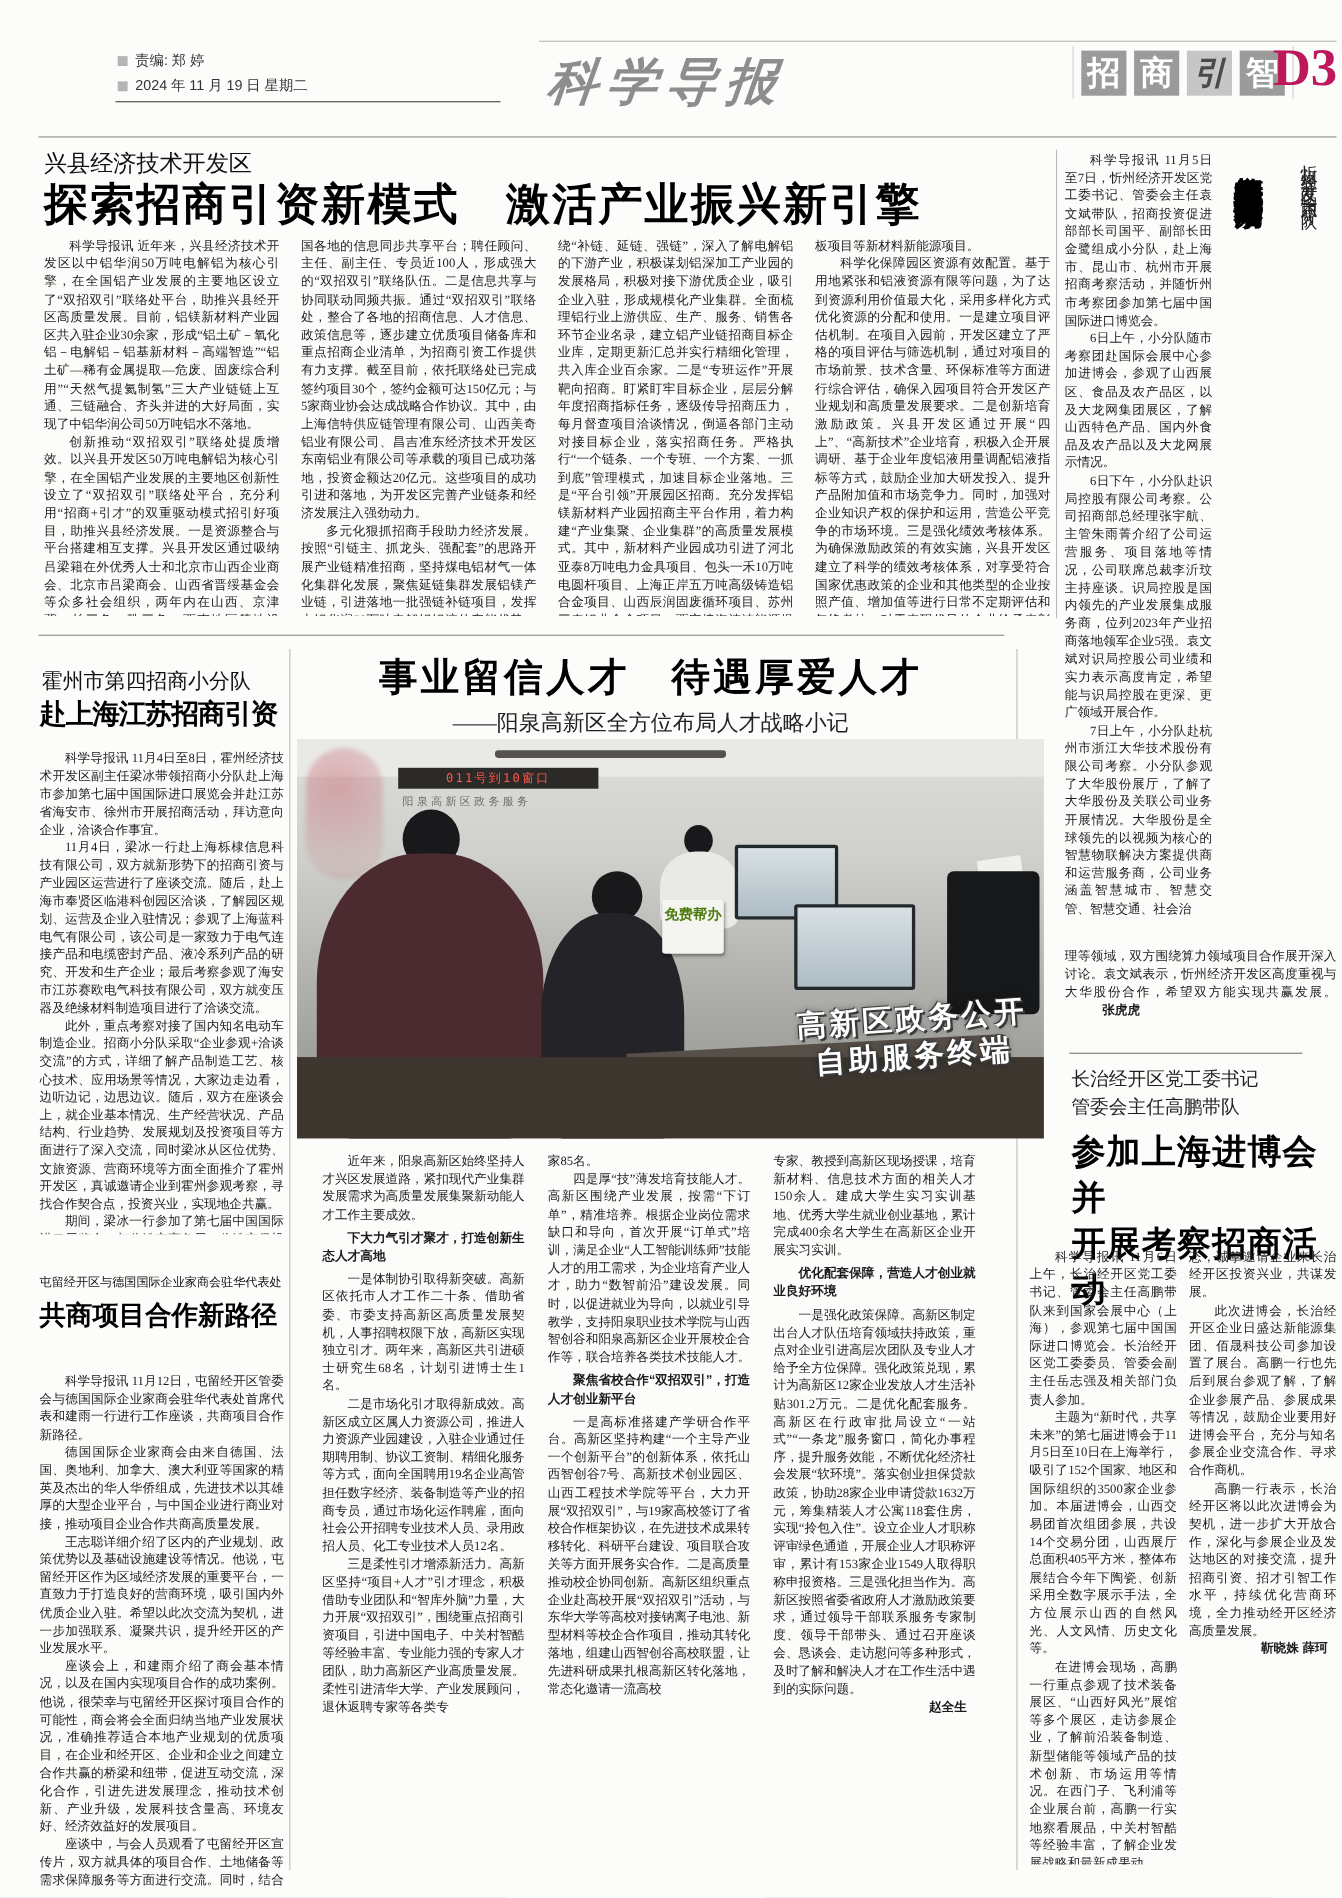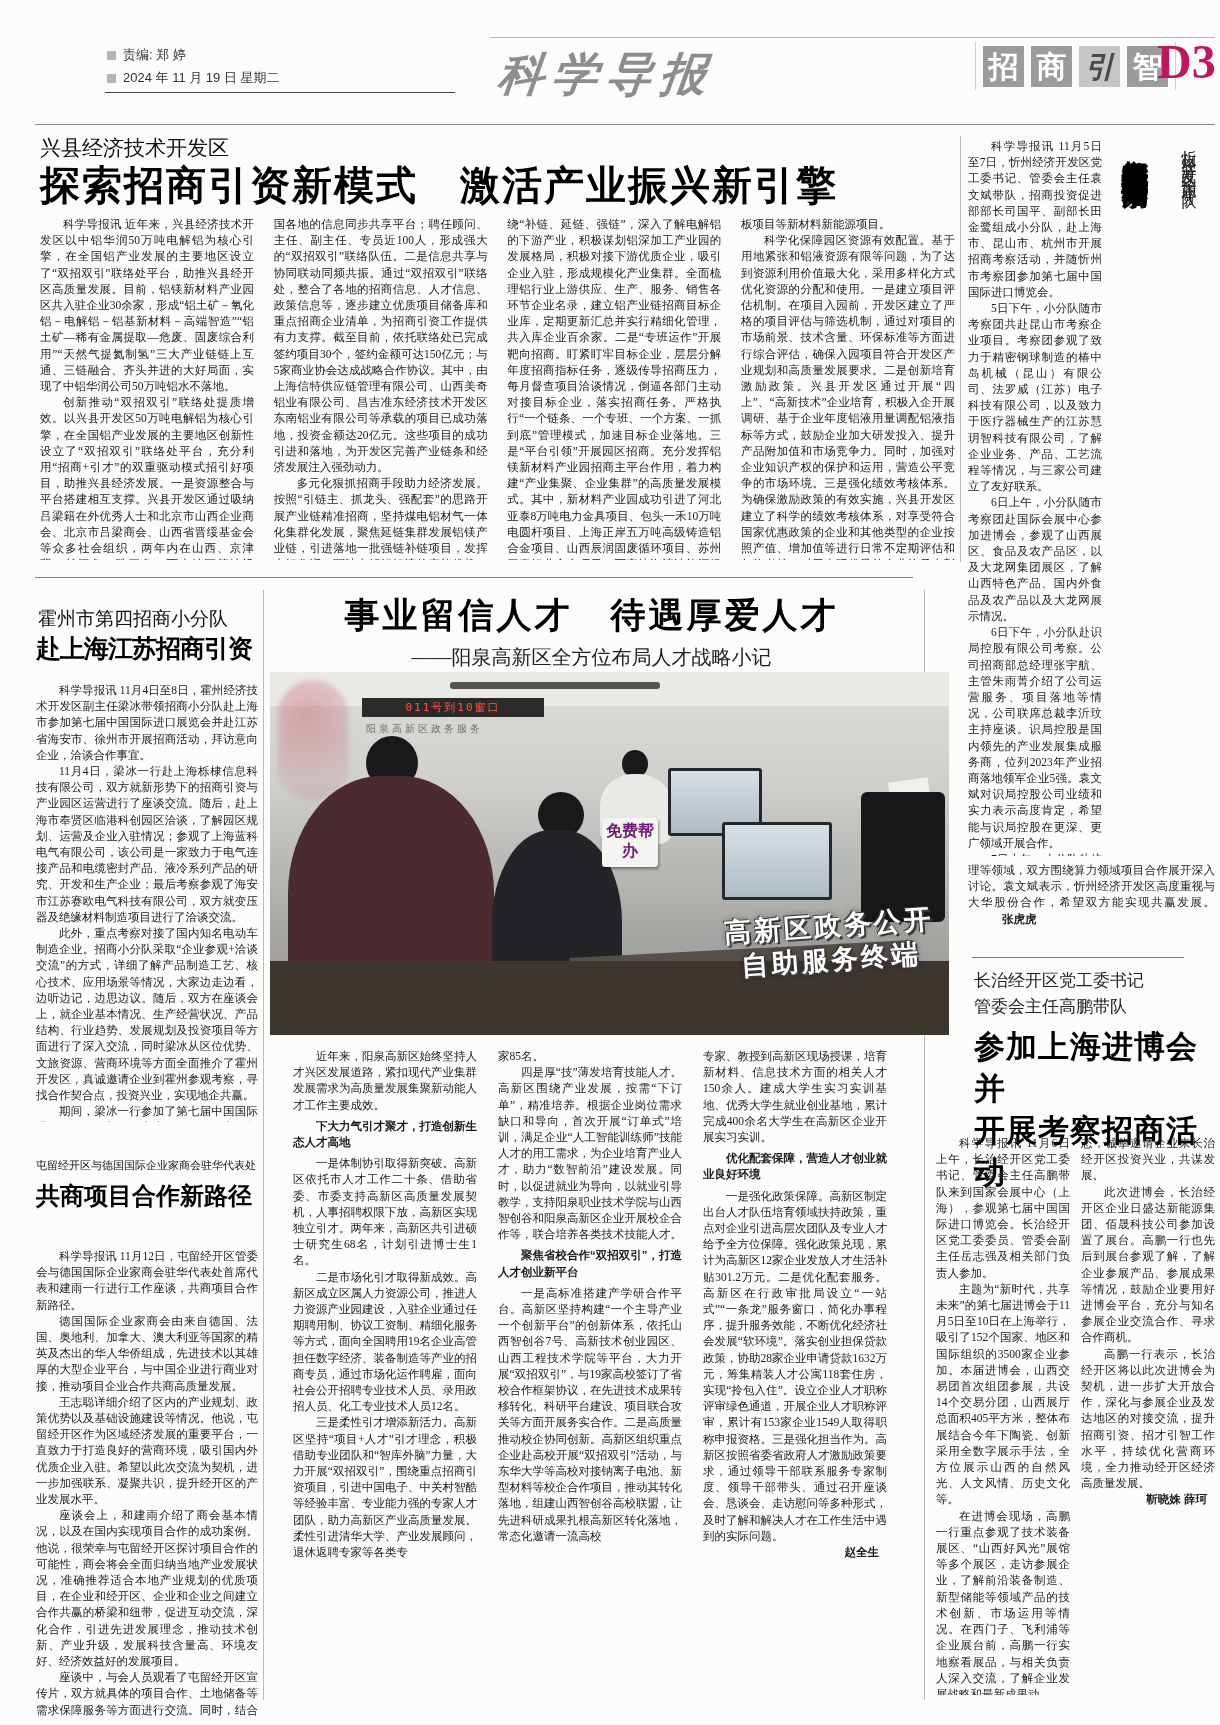--- a/index.html
+++ b/index.html
@@ -47,22 +47,22 @@
           font-family:"Liberation Sans",sans-serif;}
   .ph-deco{position:absolute;left:8px;top:8px;width:70px;height:120px;border-radius:40px;
           background:radial-gradient(circle at 40% 30%,rgba(205,120,130,.55),rgba(190,100,110,.15) 70%);filter:blur(2px);}
   .ph-counter{position:absolute;left:0;bottom:0;width:100%;height:74px;background:#3c362f;}
   .ph-desk{position:absolute;left:300px;bottom:60px;width:343px;height:26px;background:#575049;transform:rotate(-3deg);}
   .person{position:absolute;border-radius:45% 45% 18% 18%;}
   .head{position:absolute;border-radius:50%;background:#19191b;}
   .monitor{position:absolute;background:#23282c;border-radius:3px;padding:3px;}
   .screen{width:100%;height:100%;background:linear-gradient(#d8e0e4,#aebcc4);}
   .ph-sign{position:absolute;left:332px;top:146px;width:56px;height:46px;background:#f4f4f0;border-radius:3px;
-           box-shadow:1px 2px 3px rgba(0,0,0,.4);font-weight:bold;font-size:16px;line-height:20px;
-           text-align:center;padding-top:3px;color:#701a75;font-family:"Liberation Sans",sans-serif;}
+           box-shadow:1px 2px 3px rgba(0,0,0,.4);font-weight:bold;font-size:13px;line-height:20px;
+           text-align:center;padding-top:3px;color:#4d7c0f;font-family:"Liberation Sans",sans-serif;}
   .ph-caption{position:absolute;right:14px;bottom:58px;text-align:center;transform:rotate(-4deg);
            font-family:"Liberation Sans","DejaVu Sans",sans-serif;font-weight:bold;font-size:27px;
            color:#fff;letter-spacing:3px;line-height:34px;
            text-shadow:2px 2px 0 #3a3a3a,-1px -1px 0 #3a3a3a,0 0 6px rgba(0,0,0,.5);}
   .ph-printer{position:absolute;right:4px;top:120px;width:84px;height:130px;background:#17181a;border-radius:6px;}
   .ph-paper{position:absolute;right:20px;top:108px;width:40px;height:18px;background:#efefec;transform:rotate(-8deg);}
 </style>
 </head>
 <body>
 
@@ -115,21 +115,20 @@
         <div class="blk pn">板项目等新材料新能源项目。</div>
         <div class="blk p">科学化保障园区资源有效配置。基于用地紧张和铝液资源有限等问题，为了达到资源利用价值最大化，采用多样化方式优化资源的分配和使用。一是建立项目评估机制。在项目入园前，开发区建立了严格的项目评估与筛选机制，通过对项目的市场前景、技术含量、环保标准等方面进行综合评估，确保入园项目符合开发区产业规划和高质量发展要求。二是创新培育激励政策。兴县开发区通过开展“四上”、“高新技术”企业培育，积极入企开展调研、基于企业年度铝液用量调配铝液指标等方式，鼓励企业加大研发投入、提升产品附加值和市场竞争力。同时，加强对企业知识产权的保护和运用，营造公平竞争的市场环境。三是强化绩效考核体系。为确保激励政策的有效实施，兴县开发区建立了科学的绩效考核体系，对享受符合国家优惠政策的企业和其他类型的企业按照产值、增加值等进行日常不定期评估和年终考核。对于表现优异的企业给予表彰和更多支持；对于未达预期目标的企业进行督促改进或调整政策。</div>
       </div>
   </div>
 
   <div class="rule abs" style="left:960px;top:136px;width:1px;height:426px;background:#bbb;"></div>
 
   <div class="abs" style="left:968px;top:138px;width:247px;height:718px;display:flex;gap:11px;">
     <div class="col" style="width:134px;height:718px;">
         <div class="blk p">科学导报讯 11月5日至7日，忻州经济开发区党工委书记、管委会主任袁文斌带队，招商投资促进部部长司国平、副部长田金鹭组成小分队，赴上海市、昆山市、杭州市开展招商考察活动，并随忻州市考察团参加第七届中国国际进口博览会。</div>
-        <div class="blk p">5日下午，小分队随市考察团共赴昆山市考察企业项目。考察团参观了致力于精密钢球制造的椿中岛机械（昆山）有限公司、法罗威（江苏）电子科技有限公司，以及致力于医疗器械生产的江苏慧玥智科技有限公司，了解企业业务、产品、工艺流程等情况，与三家公司建立了友好联系。</div>
         <div class="blk p">6日上午，小分队随市考察团赴国际会展中心参加进博会，参观了山西展区、食品及农产品区，以及大龙网集团展区，了解山西特色产品、国内外食品及农产品以及大龙网展示情况。</div>
         <div class="blk p">6日下午，小分队赴识局控股有限公司考察。公司招商部总经理张宇航、主管朱雨菁介绍了公司运营服务、项目落地等情况，公司联席总裁李沂玟主持座谈。识局控股是国内领先的产业发展集成服务商，位列2023年产业招商落地领军企业5强。袁文斌对识局控股公司业绩和实力表示高度肯定，希望能与识局控股在更深、更广领域开展合作。</div>
         <div class="blk p">7日上午，小分队赴杭州市浙江大华技术股份有限公司考察。小分队参观了大华股份展厅，了解了大华股份及关联公司业务开展情况。大华股份是全球领先的以视频为核心的智慧物联解决方案提供商和运营服务商，公司业务涵盖智慧城市、智慧交管、智慧交通、社会治</div>
       </div>
     <div class="vtext hl" style="width:44px;height:718px;font-size:27px;letter-spacing:1px;line-height:44px;">参加第七届中国国际进口博览会并开展招商考察活动</div>
     <div class="vtext kicker" style="width:30px;height:280px;font-size:15px;letter-spacing:4px;color:#222;">忻州经济开发区招商小分队</div>
   </div>
   <div class="abs" style="left:968px;top:862px;width:247px;font-size:11.5px;line-height:16.2px;text-align:justify;">
     <span>理等领域，双方围绕算力领域项目合作展开深入讨论。袁文斌表示，忻州经济开发区高度重视与大华股份合作，希望双方能实现共赢发展。</span>
     <span class="by-inline">张虎虎</span>
@@ -226,21 +225,21 @@
     <div>管委会主任高鹏带队</div>
   </div>
   <div class="abs hl" style="left:974px;top:1026px;font-size:31px;line-height:42px;letter-spacing:1px;">
     <div>参加上海进博会并</div>
     <div>开展考察招商活动</div>
   </div>
   <div class="abs cols" style="left:936px;top:1135px;width:279px;height:560px;">
     <div class="col" style="width:134px;height:560px;">
         <div class="blk p">科学导报讯 11月6日上午，长治经开区党工委书记、管委会主任高鹏带队来到国家会展中心（上海），参观第七届中国国际进口博览会。长治经开区党工委委员、管委会副主任岳志强及相关部门负责人参加。</div>
         <div class="blk p">主题为“新时代，共享未来”的第七届进博会于11月5日至10日在上海举行，吸引了152个国家、地区和国际组织的3500家企业参加。本届进博会，山西交易团首次组团参展，共设14个交易分团，山西展厅总面积405平方米，整体布展结合今年下陶瓷、创新采用全数字展示手法，全方位展示山西的自然风光、人文风情、历史文化等。</div>
-        <div class="blk p">在进博会现场，高鹏一行重点参观了技术装备展区、“山西好风光”展馆等多个展区，走访参展企业，了解前沿装备制造、新型储能等领域产品的技术创新、市场运用等情况。在西门子、飞利浦等企业展台前，高鹏一行实地察看展品，与相关负责人深入交流，了解企业发展战略和最新成果动</div>
+        <div class="blk p">在进博会现场，高鹏一行重点参观了技术装备展区、“山西好风光”展馆等多个展区，走访参展企业，了解前沿装备制造、新型储能等领域产品的技术创新、市场运用等情况。在西门子、飞利浦等企业展台前，高鹏一行实地察看展品，中关村智酷等经验丰富，了解企业发展战略和最新成果动</div>
       </div>
     <div class="col" style="width:134px;height:560px;">
         <div class="blk pn">态，诚挚邀请企业来长治经开区投资兴业，共谋发展。</div>
         <div class="blk p">此次进博会，长治经开区企业日盛达新能源集团、佰晟科技公司参加设置了展台。高鹏一行也先后到展台参观了解，了解企业参展产品、参展成果等情况，鼓励企业要用好进博会平台，充分与知名参展企业交流合作、寻求合作商机。</div>
         <div class="blk p">高鹏一行表示，长治经开区将以此次进博会为契机，进一步扩大开放合作，深化与参展企业及发达地区的对接交流，提升招商引资、招才引智工作水平，持续优化营商环境，全力推动经开区经济高质量发展。</div>
         <div class="blk by">靳晓姝 薛珂</div>
       </div>
   </div>
 
 </div>

